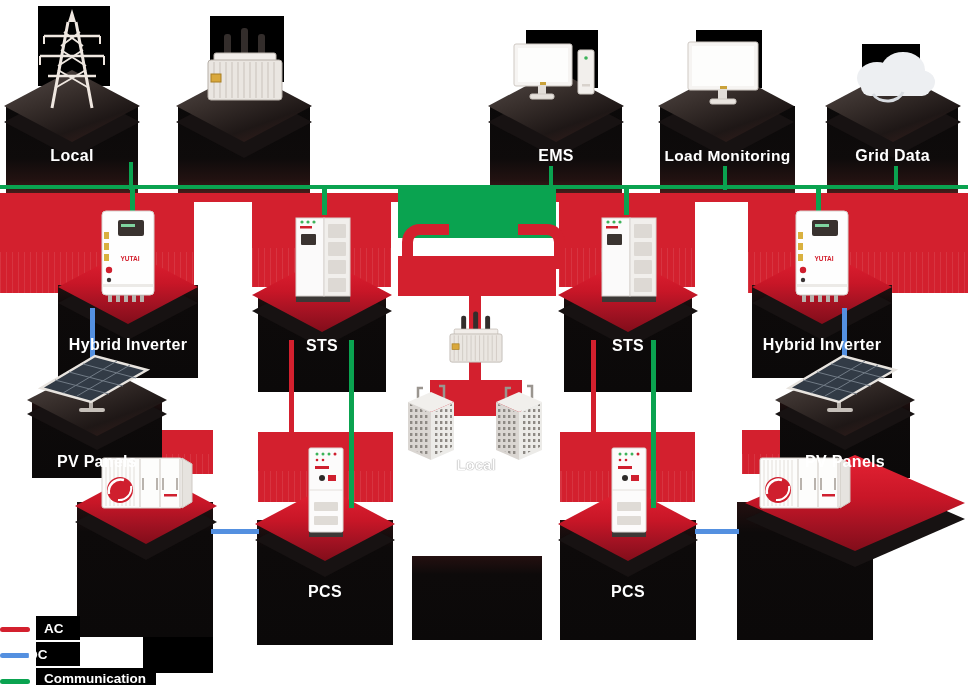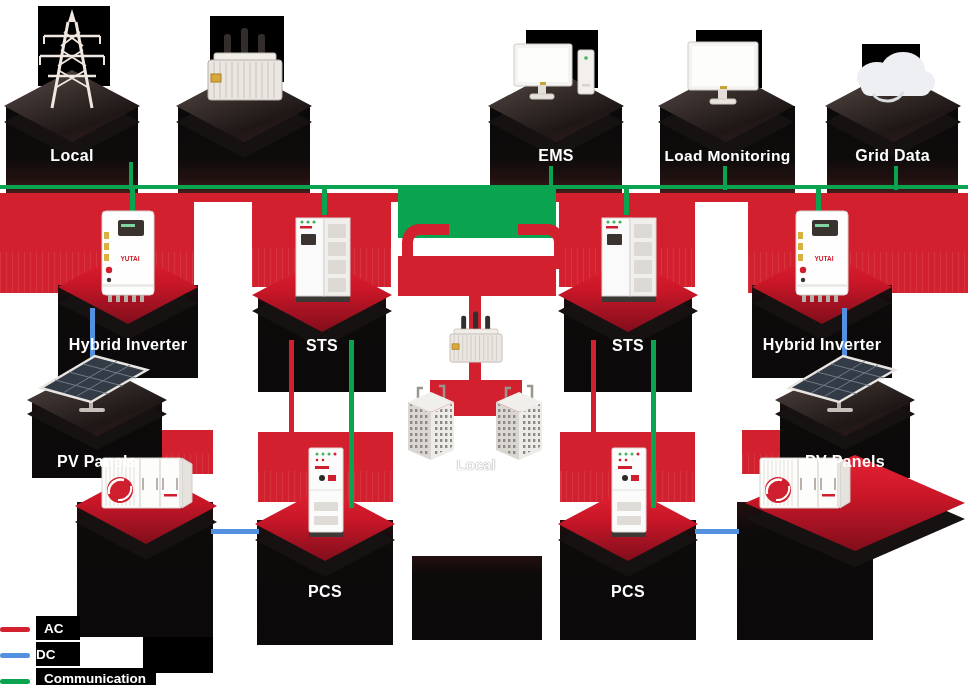--- a/index.html
+++ b/index.html
@@ -426,17 +426,17 @@
   <div class="loadlbl" style="left:430px;top:456px;width:92px">Local</div>
 
   <div class="abs" style="left:0;top:610px;width:260px;height:75px">
     <div class="chip" style="left:36px;top:6px;width:44px;height:24px"></div>
     <div class="chip" style="left:36px;top:32px;width:44px;height:24px"></div>
     <div class="chip" style="left:36px;top:58px;width:120px;height:17px"></div>
     <div class="legend-swatch ac" style="left:0;top:17px"></div>
     <div class="legend-swatch dc" style="left:0;top:43px"></div>
     <div class="legend-swatch comm" style="left:0;top:69px"></div>
     <div class="legend-text" style="left:44px;top:11px">AC</div>
-    <div class="legend-text" style="left:36px;top:37px">DC</div>
+    <div class="legend-text" style="left:28px;top:37px">DC</div>
     <div class="legend-text" style="left:44px;top:61px">Communication</div>
   </div>
 
 </div>
 
 </body></html>

